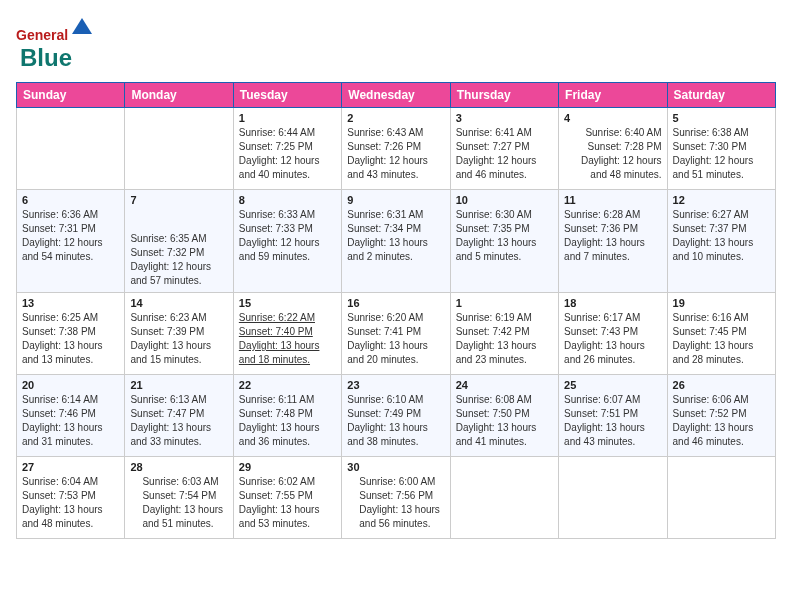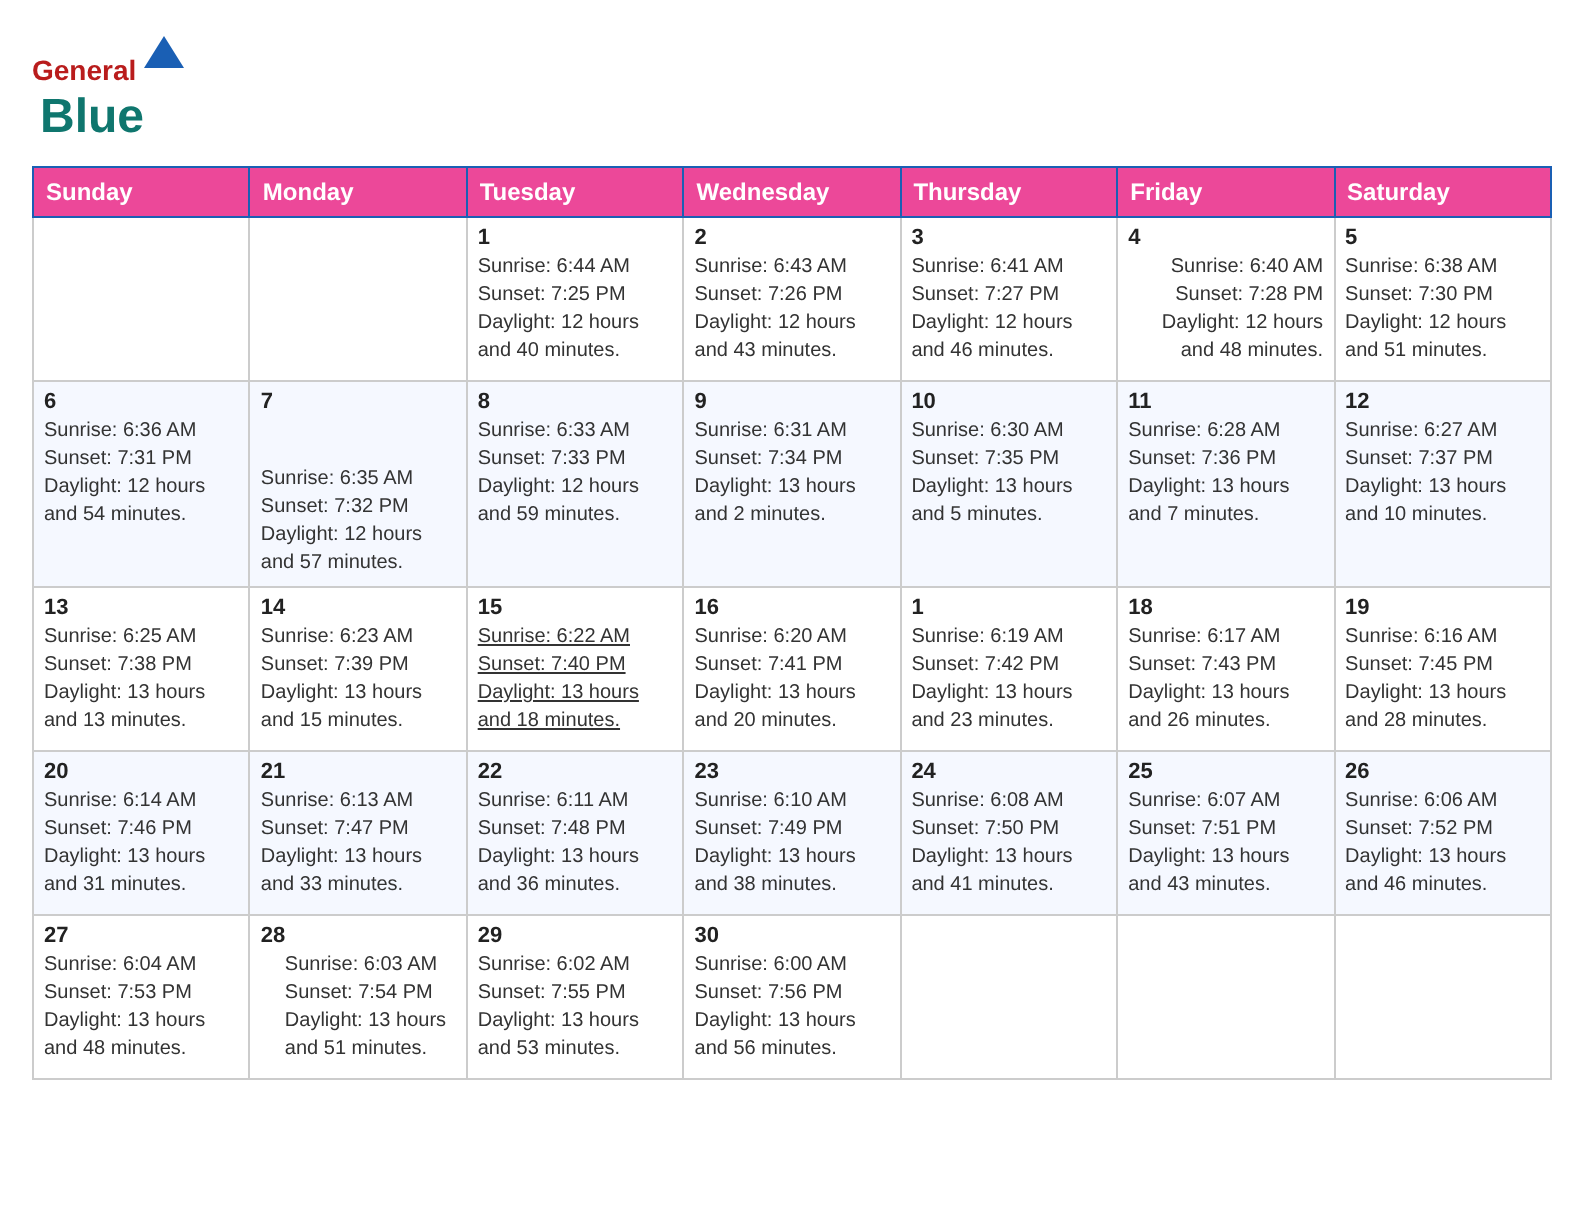--- a/index.html
+++ b/index.html
@@ -290,21 +290,21 @@
 Daylight: 13 hours and 51 minutes.</div>
         </td>
         <td>
           <span class="day-number">29</span>
           <div class="day-info" style="white-space: pre-line;">Sunrise: 6:02 AM
 Sunset: 7:55 PM
 Daylight: 13 hours and 53 minutes.</div>
         </td>
         <td>
           <span class="day-number">30</span>
-          <div class="day-info" style="white-space: pre-line;">Sunrise: 6:00 AM
+          <div class="day-info" style="white-space: pre-line; margin-left: 12px;">Sunrise: 6:00 AM
 Sunset: 7:56 PM
 Daylight: 13 hours and 56 minutes.</div>
         </td>
         <td class="empty-cell"></td>
         <td class="empty-cell"></td>
         <td class="empty-cell"></td>
       </tr>
     </tbody>
 </table>
 

